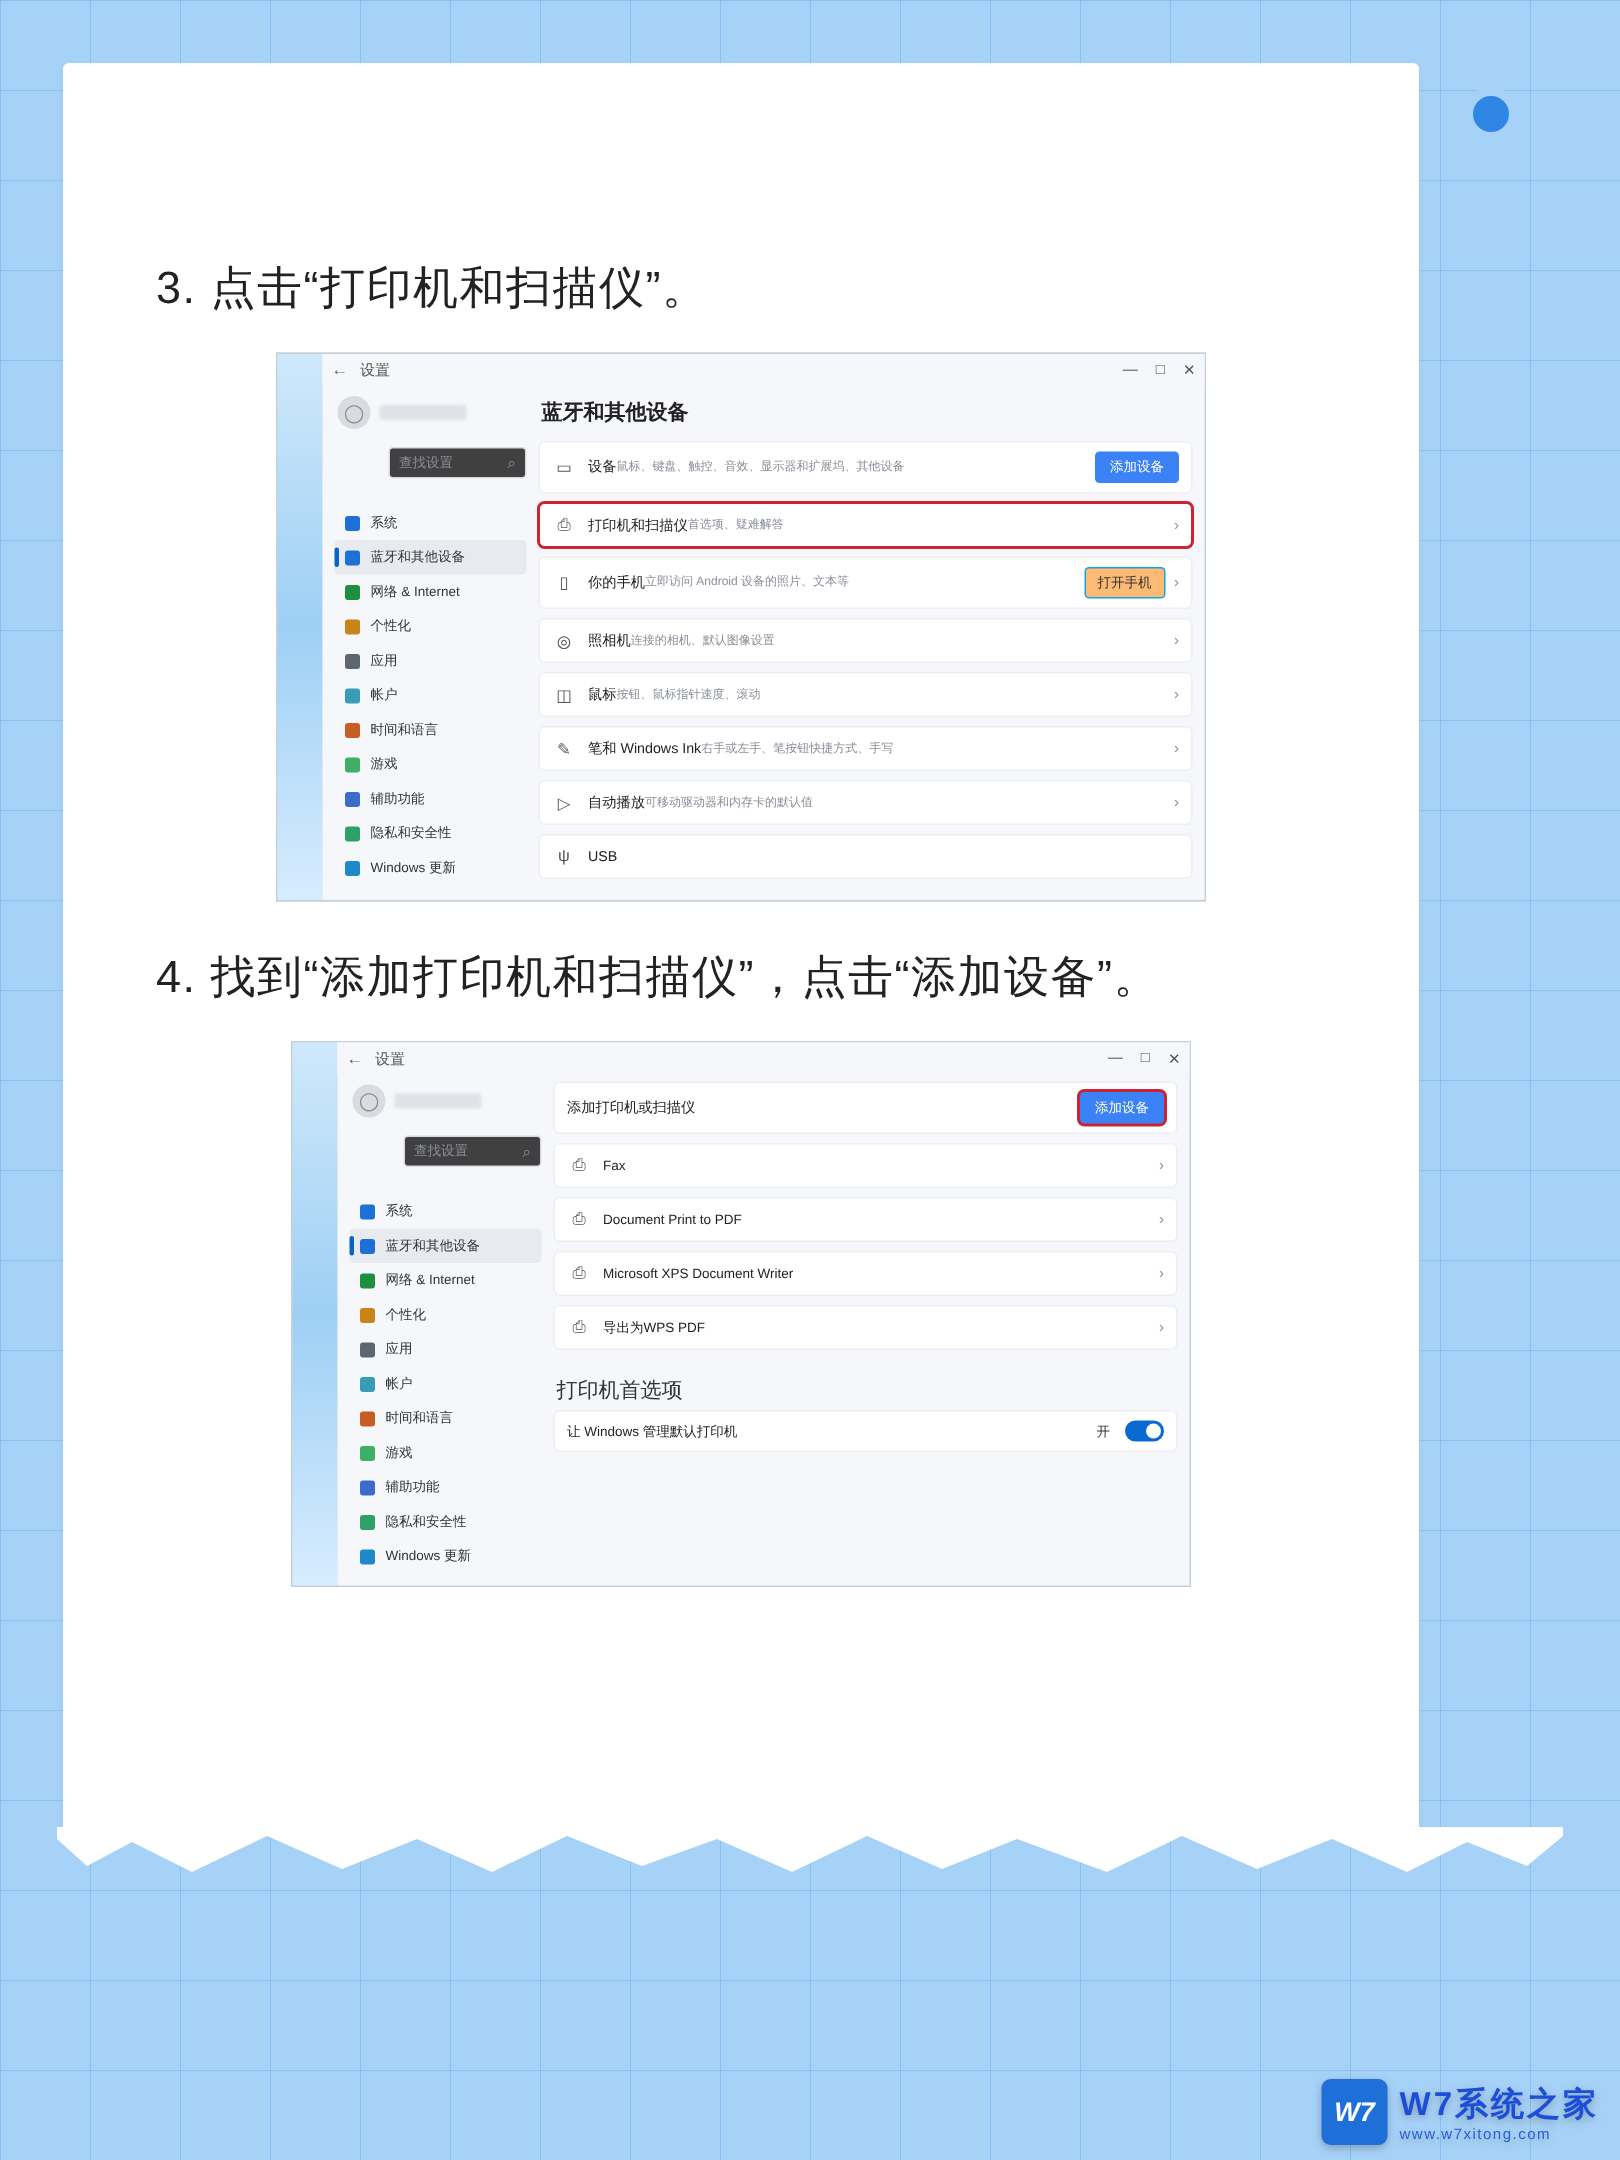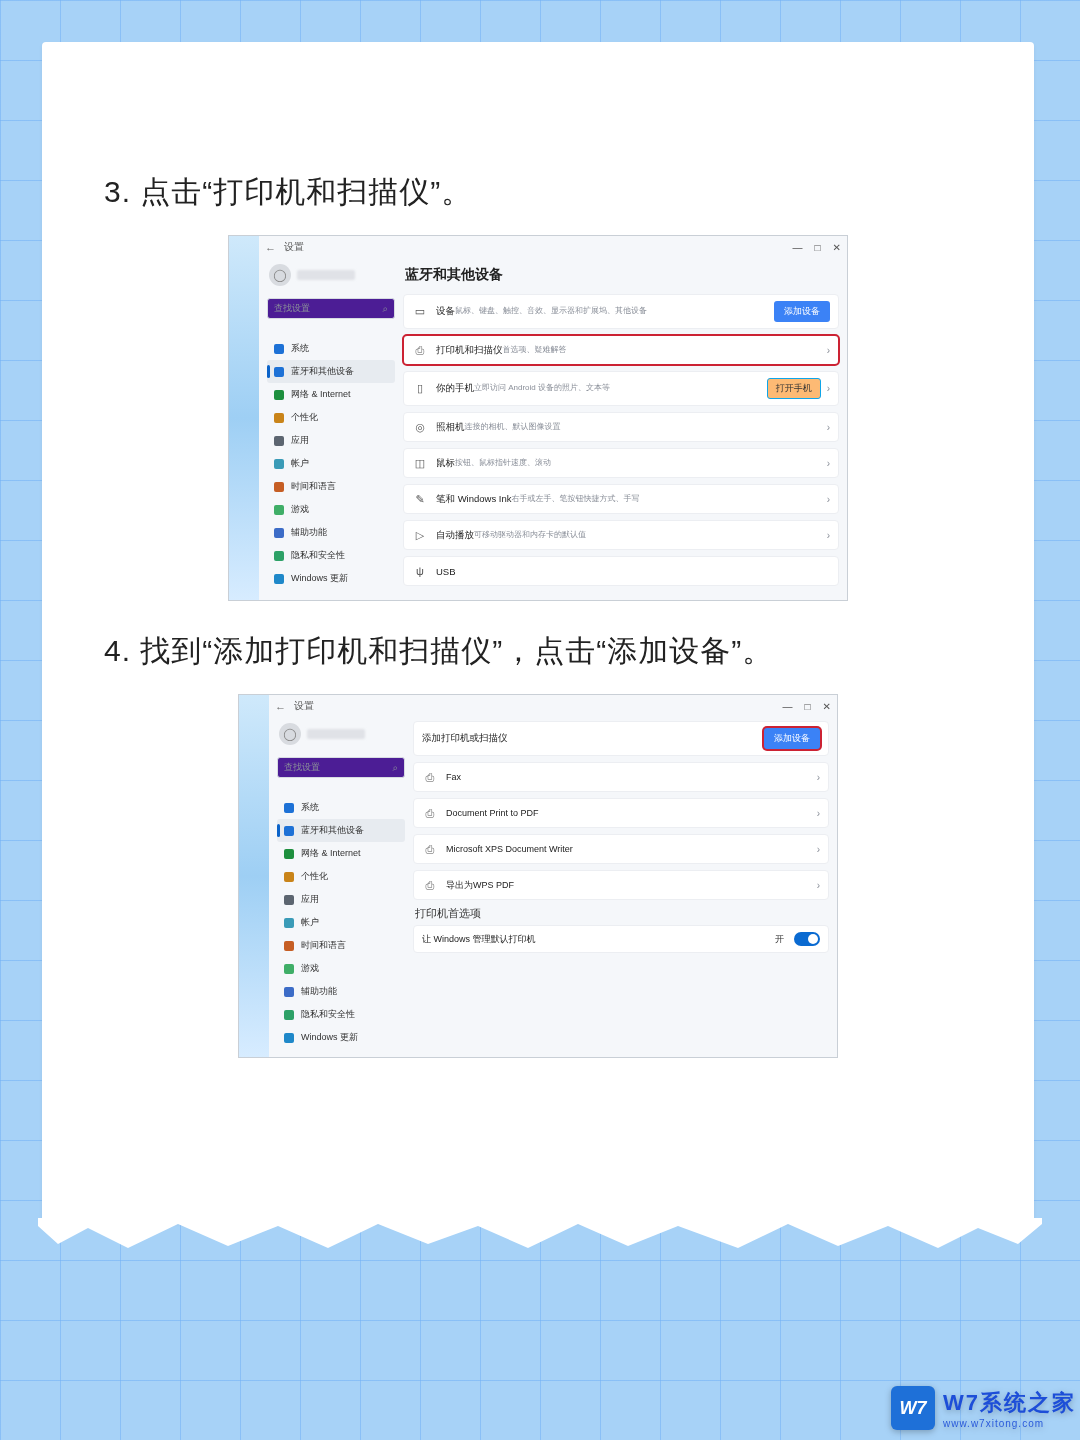--- a/index.html
+++ b/index.html
@@ -9,21 +9,21 @@
     background:
       linear-gradient(to right, rgba(118,179,245,0.6) 1px, transparent 1px) 0 0 / 60px 60px,
       linear-gradient(to bottom, rgba(118,179,245,0.6) 1px, transparent 1px) 0 0 / 60px 60px,
       #a7d2f7;
     position: relative;
   }
   .paper {
     position: absolute;
     left: 42px;
     top: 42px;
-    width: 992px;
+    width: 904px;
     height: 1180px;
     background: #fff;
     border-radius: 4px 4px 0 0;
     box-shadow: 0 2px 4px rgba(0,0,0,0.05);
     padding: 100px 40px 20px 40px;
   }
   .binder-holes { position:absolute; top:58px; left:68px; right:68px; display:flex; justify-content:space-between; }
   .hole { width:36px; height:36px; background:#2f86e5; border:6px solid #a7d2f7; border-radius:50%; }
   .torn {
     position:absolute; left:38px; top:1218px; width:1004px; height:34px; fill:#fff;
@@ -46,22 +46,22 @@
   .titlebar .arrow { font-size:11px; color:#666; }
   .titlebar .ttl { font-size:10px; }
   .titlebar .winbtns { margin-left:auto; display:flex; gap:12px; color:#555; font-size:10px; }
   .content { flex:1; display:flex; padding: 4px 8px 8px 8px; gap:8px; }
   .sidebar { width:128px; display:flex; flex-direction:column; gap:4px; }
   .profile { display:flex; align-items:center; gap:6px; padding:2px 2px 8px 2px; }
   .avatar { width:22px; height:22px; border-radius:50%; background:#d8dbe0; display:flex; align-items:center; justify-content:center; color:#888; font-size:12px; }
   .uname { width:58px; height:10px; background:#e0e2e7; border-radius:2px; filter:blur(1px); }
   .search {
     display:flex; align-items:flex-end; justify-content:space-between;
-    border:1px solid #d7dbe2; background:#4c1d95; border-radius:3px;
-    padding:3px 6px; color:#8a8f99; font-size:9px; margin-bottom:4px;
+    border:1px solid #d7dbe2; background:#404040; border-radius:3px;
+    padding:3px 6px; color:#8a8f99; font-size:9px; margin-bottom:4px;margin-left:36px;
   }
   .search .mag { font-size:10px; }
   .navlist { display:flex; flex-direction:column;margin-top:10px; }
   .navitem { display:flex; align-items:center; gap:6px; padding:5px 6px; border-radius:3px; color:#333; }
   .navitem.active { background:#e7ebf0; position:relative; }
   .navitem.active::before {
     content:""; position:absolute; left:0; top:5px; bottom:5px; width:3px; background:#0b63c9; border-radius:2px;
   }
   .ni-ico { width:12px; height:12px; display:flex; align-items:center; justify-content:center; font-size:10px; }
   .dot { width:10px; height:10px; border-radius:2px; }
@@ -92,35 +92,35 @@
   .r-right { margin-left:auto; display:flex; align-items:center; gap:6px; }
   .btn-primary {
     background:#3b82f6; color:#fff; border-radius:3px; padding:4px 10px; font-size:9px;
   }
   .btn-primary.hlb { box-shadow:0 0 0 2px #c23; }
   .btn-outline {
     background:#fdba74; border:1px solid #0ea5e9; border-radius:3px; padding:3px 8px; font-size:9px; color:#333;
   }
   .chev { color:#8a8f99; font-size:10px; }
   .row.thin .r-title { font-size:9px; }
-  .section-label { font-size:11px; color:#333; margin:0 0 4px 2px; }
+  .section-label { font-size:14px; color:#333; margin:12px 0 4px 2px; }
   .toggle {
     width:26px; height:14px; border-radius:8px; position:relative;
   }
   .toggle.on { background:#0a6ad1; }
   .toggle.off { background:#c6cad1; }
   .toggle::after{
     content:""; position:absolute; top:2px; width:10px; height:10px; background:#fff; border-radius:50%;
   }
   .toggle.on::after{ right:2px; }
   .toggle.off::after{ left:2px; }
   .tlabel { font-size:9px; color:#333; margin-right:4px; }
 
   .watermark {
-    position:absolute; right:4px; bottom:10px;
+    position:absolute; right:14px; bottom:10px;
     display:flex; align-items:center; gap:8px;
     filter: drop-shadow(0 2px 3px rgba(0,0,0,.25));
   }
   .wm-badge {
     width:44px; height:44px; background:#1e70d8; border-radius:6px;
     display:flex; align-items:center; justify-content:center;
     color:#fff; font-weight:700; font-size:18px; font-style:italic;
   }
   .wm-text { color:#1d4ed8; }
   .wm-text .big { font-size:22px; font-weight:700; letter-spacing:2px; }

